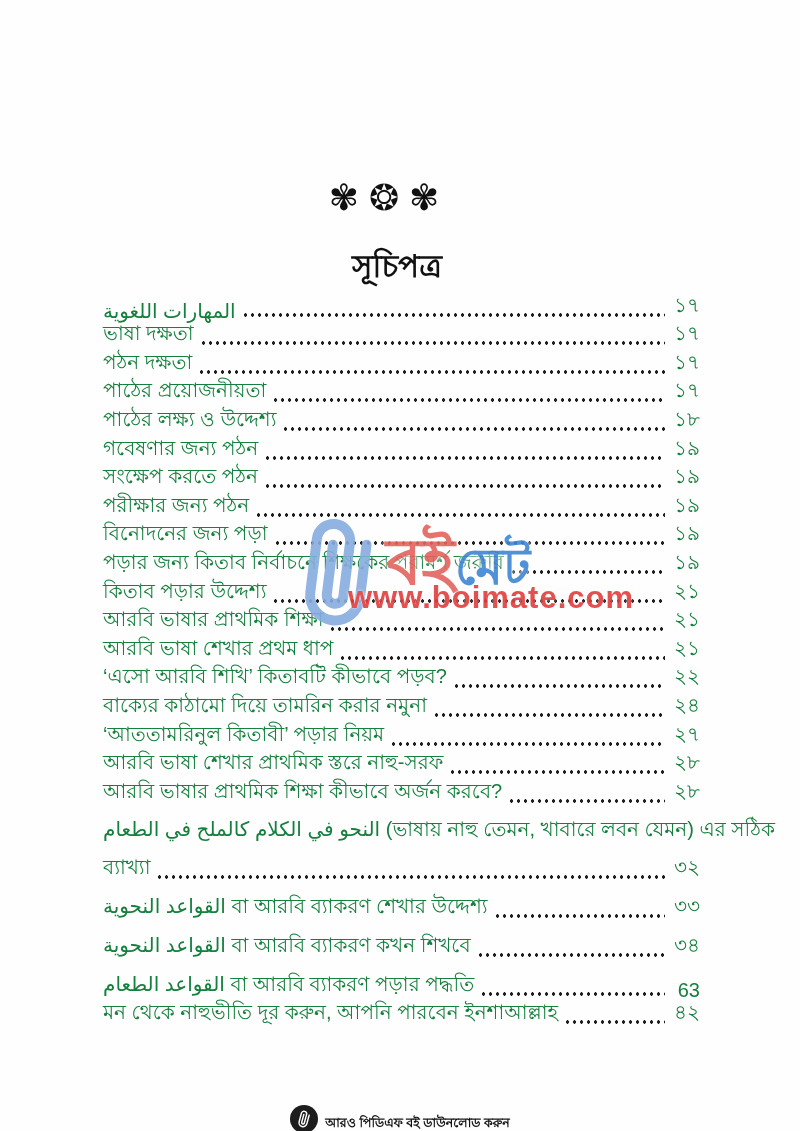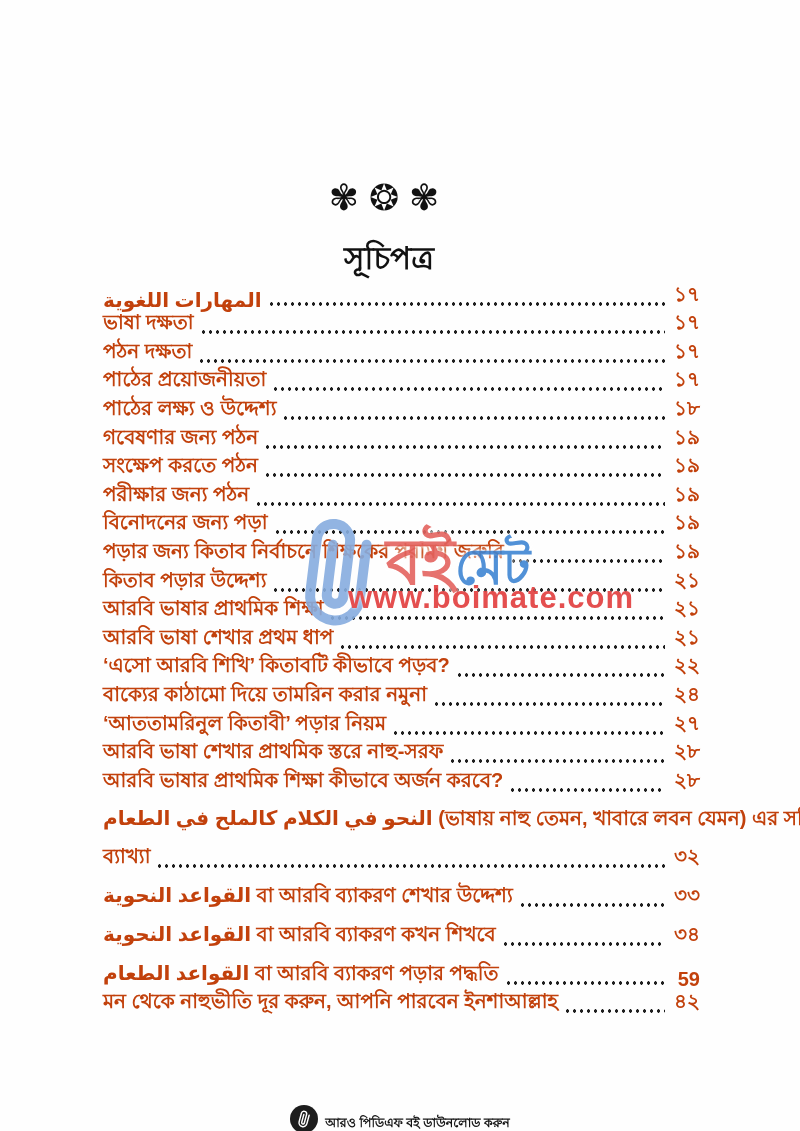--- a/index.html
+++ b/index.html
@@ -19,26 +19,26 @@
   .ornaments{
     position:absolute;top:178px;left:0;width:778px;
     text-align:center;font-size:36px;line-height:40px;
     letter-spacing:10px;color:#111;
   }
   .ornaments .orn{display:inline-block;}
   
   .title{
     position:absolute;top:234px;left:0;width:778px;
     text-align:center;font-size:31px;font-weight:700;
-    margin:0;color:#111;
+    margin:8px;color:#111;
   }
   
   .toc{
-    position:absolute;top:283px;left:103px;width:597px;
-    font-size:20px;font-weight:700;color:#c2410c;
+    position:absolute;top:294px;left:103px;width:597px;
+    font-size:20px;font-weight:400;color:#15803d;
   }
   .entry{
     display:flex;align-items:flex-end;
     height:28.6px;
   }
   .entry.ar{height:39px;font-size:20px;}
   .entry.first-line{height:38px;}
   .entry .txt{white-space:nowrap;}
   .entry .lead{
     flex:1;height:4px;margin:0 3px 6px 6px;
@@ -221,21 +221,21 @@
 
     <div class="entry ar">
       <span class="txt">القواعد النحوية বা আরবি ব্যাকরণ কখন শিখবে</span>
       <span class="lead"></span>
       <span class="pg">৩৪</span>
     </div>
 
     <div class="entry ar">
       <span class="txt">القواعد الطعام বা আরবি ব্যাকরণ পড়ার পদ্ধতি</span>
       <span class="lead"></span>
-      <span class="pg">59</span>
+      <span class="pg">63</span>
     </div>
 
     <div class="entry">
       <span class="txt">মন থেকে নাহুভীতি দূর করুন, আপনি পারবেন ইনশাআল্লাহ</span>
       <span class="lead"></span>
       <span class="pg">৪২</span>
     </div>
 
   </div>
 

